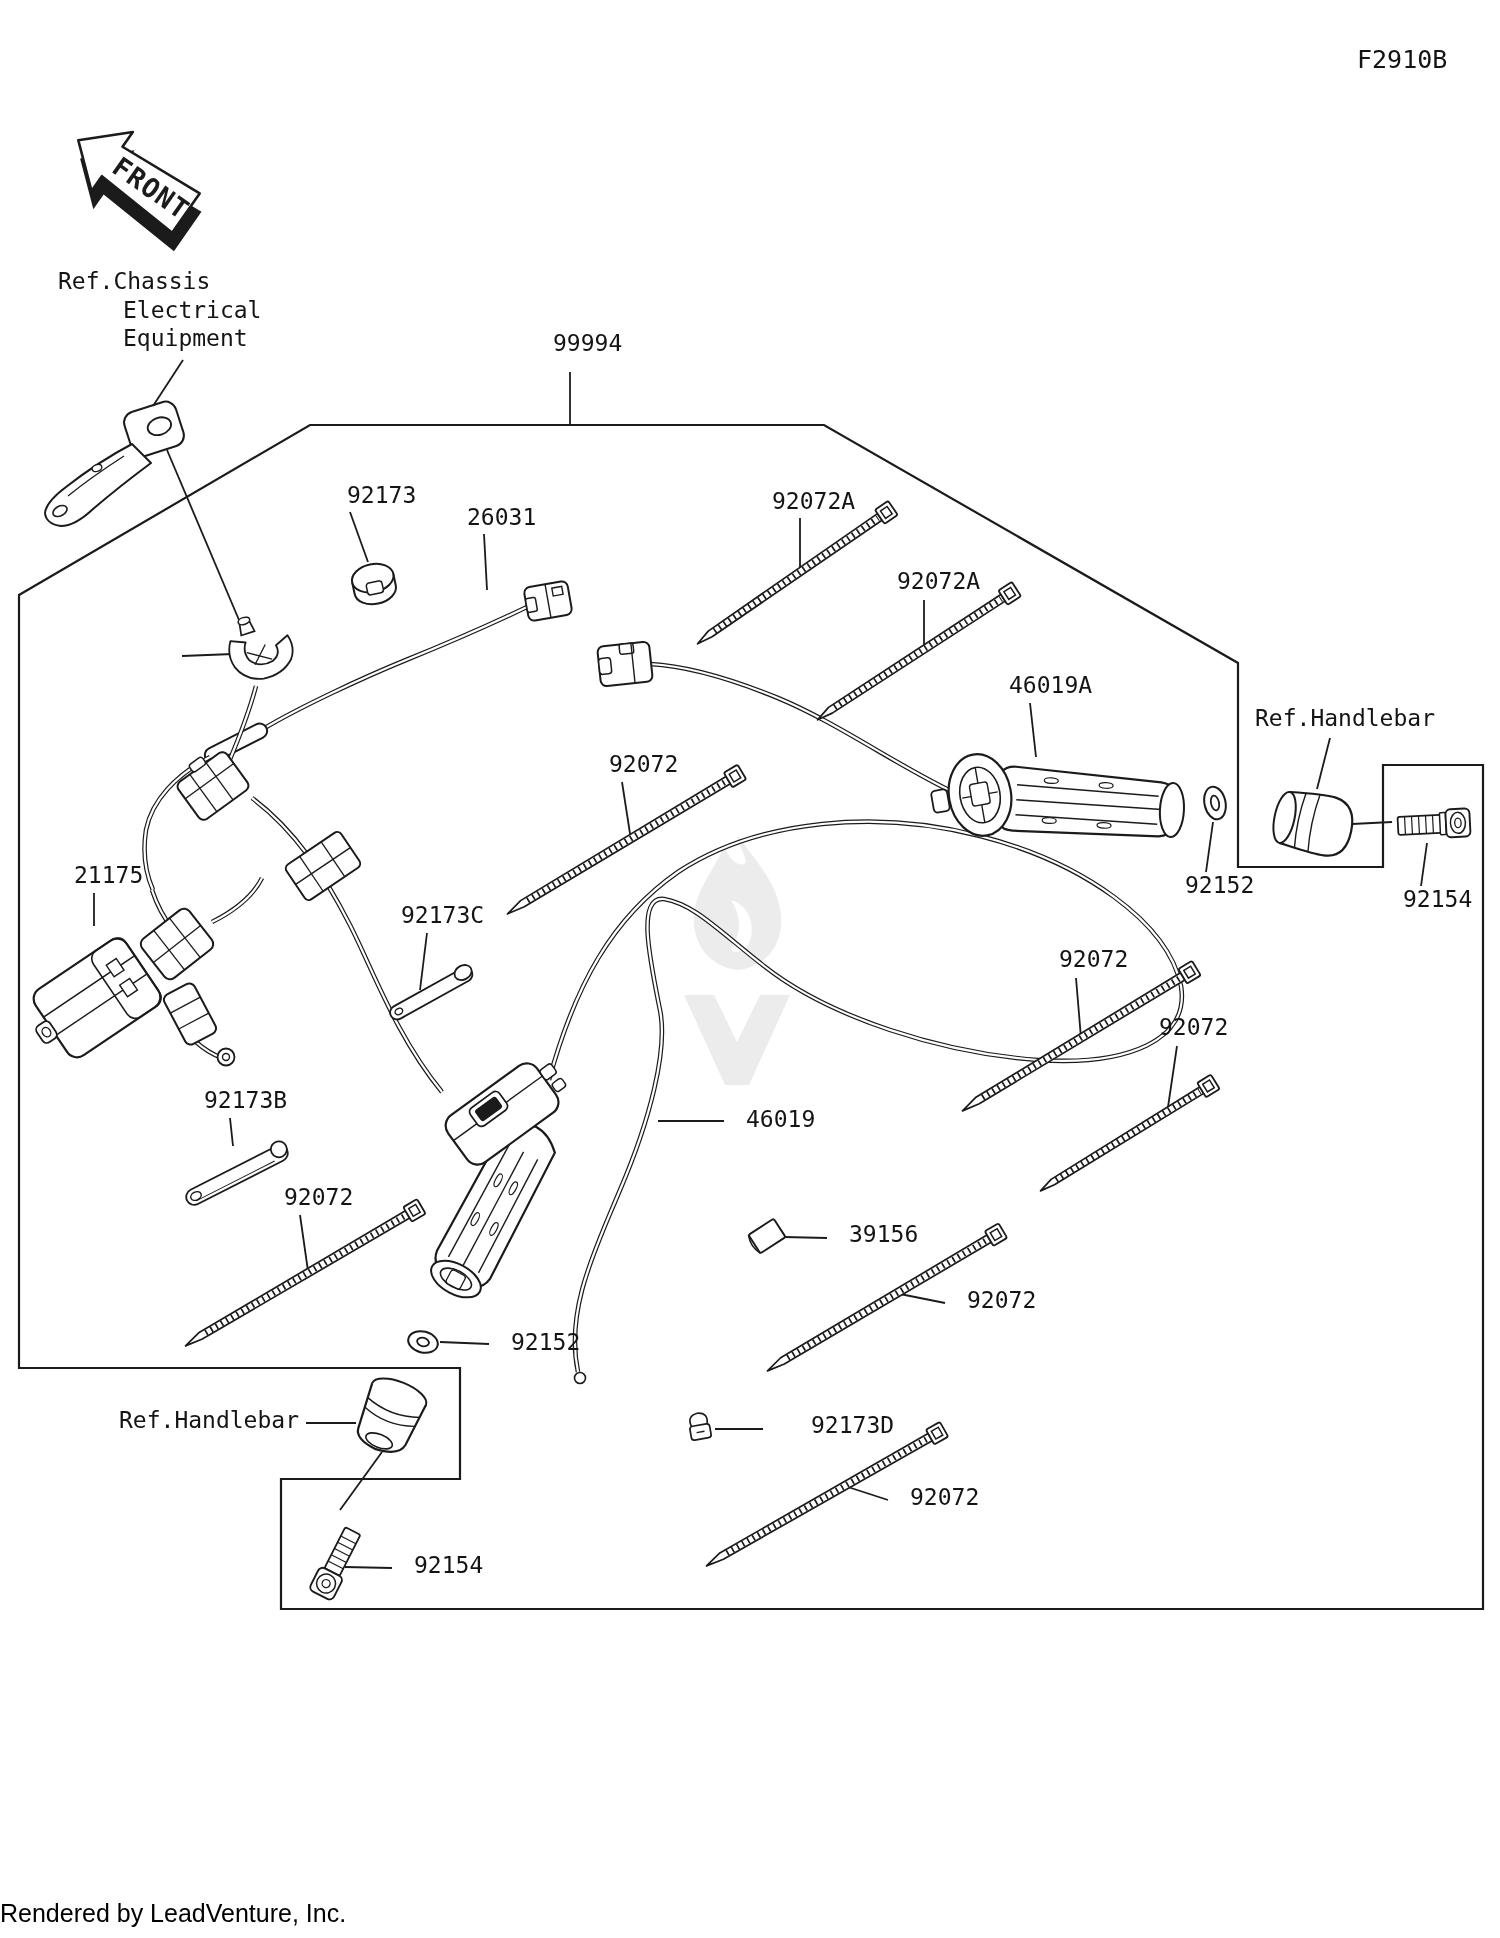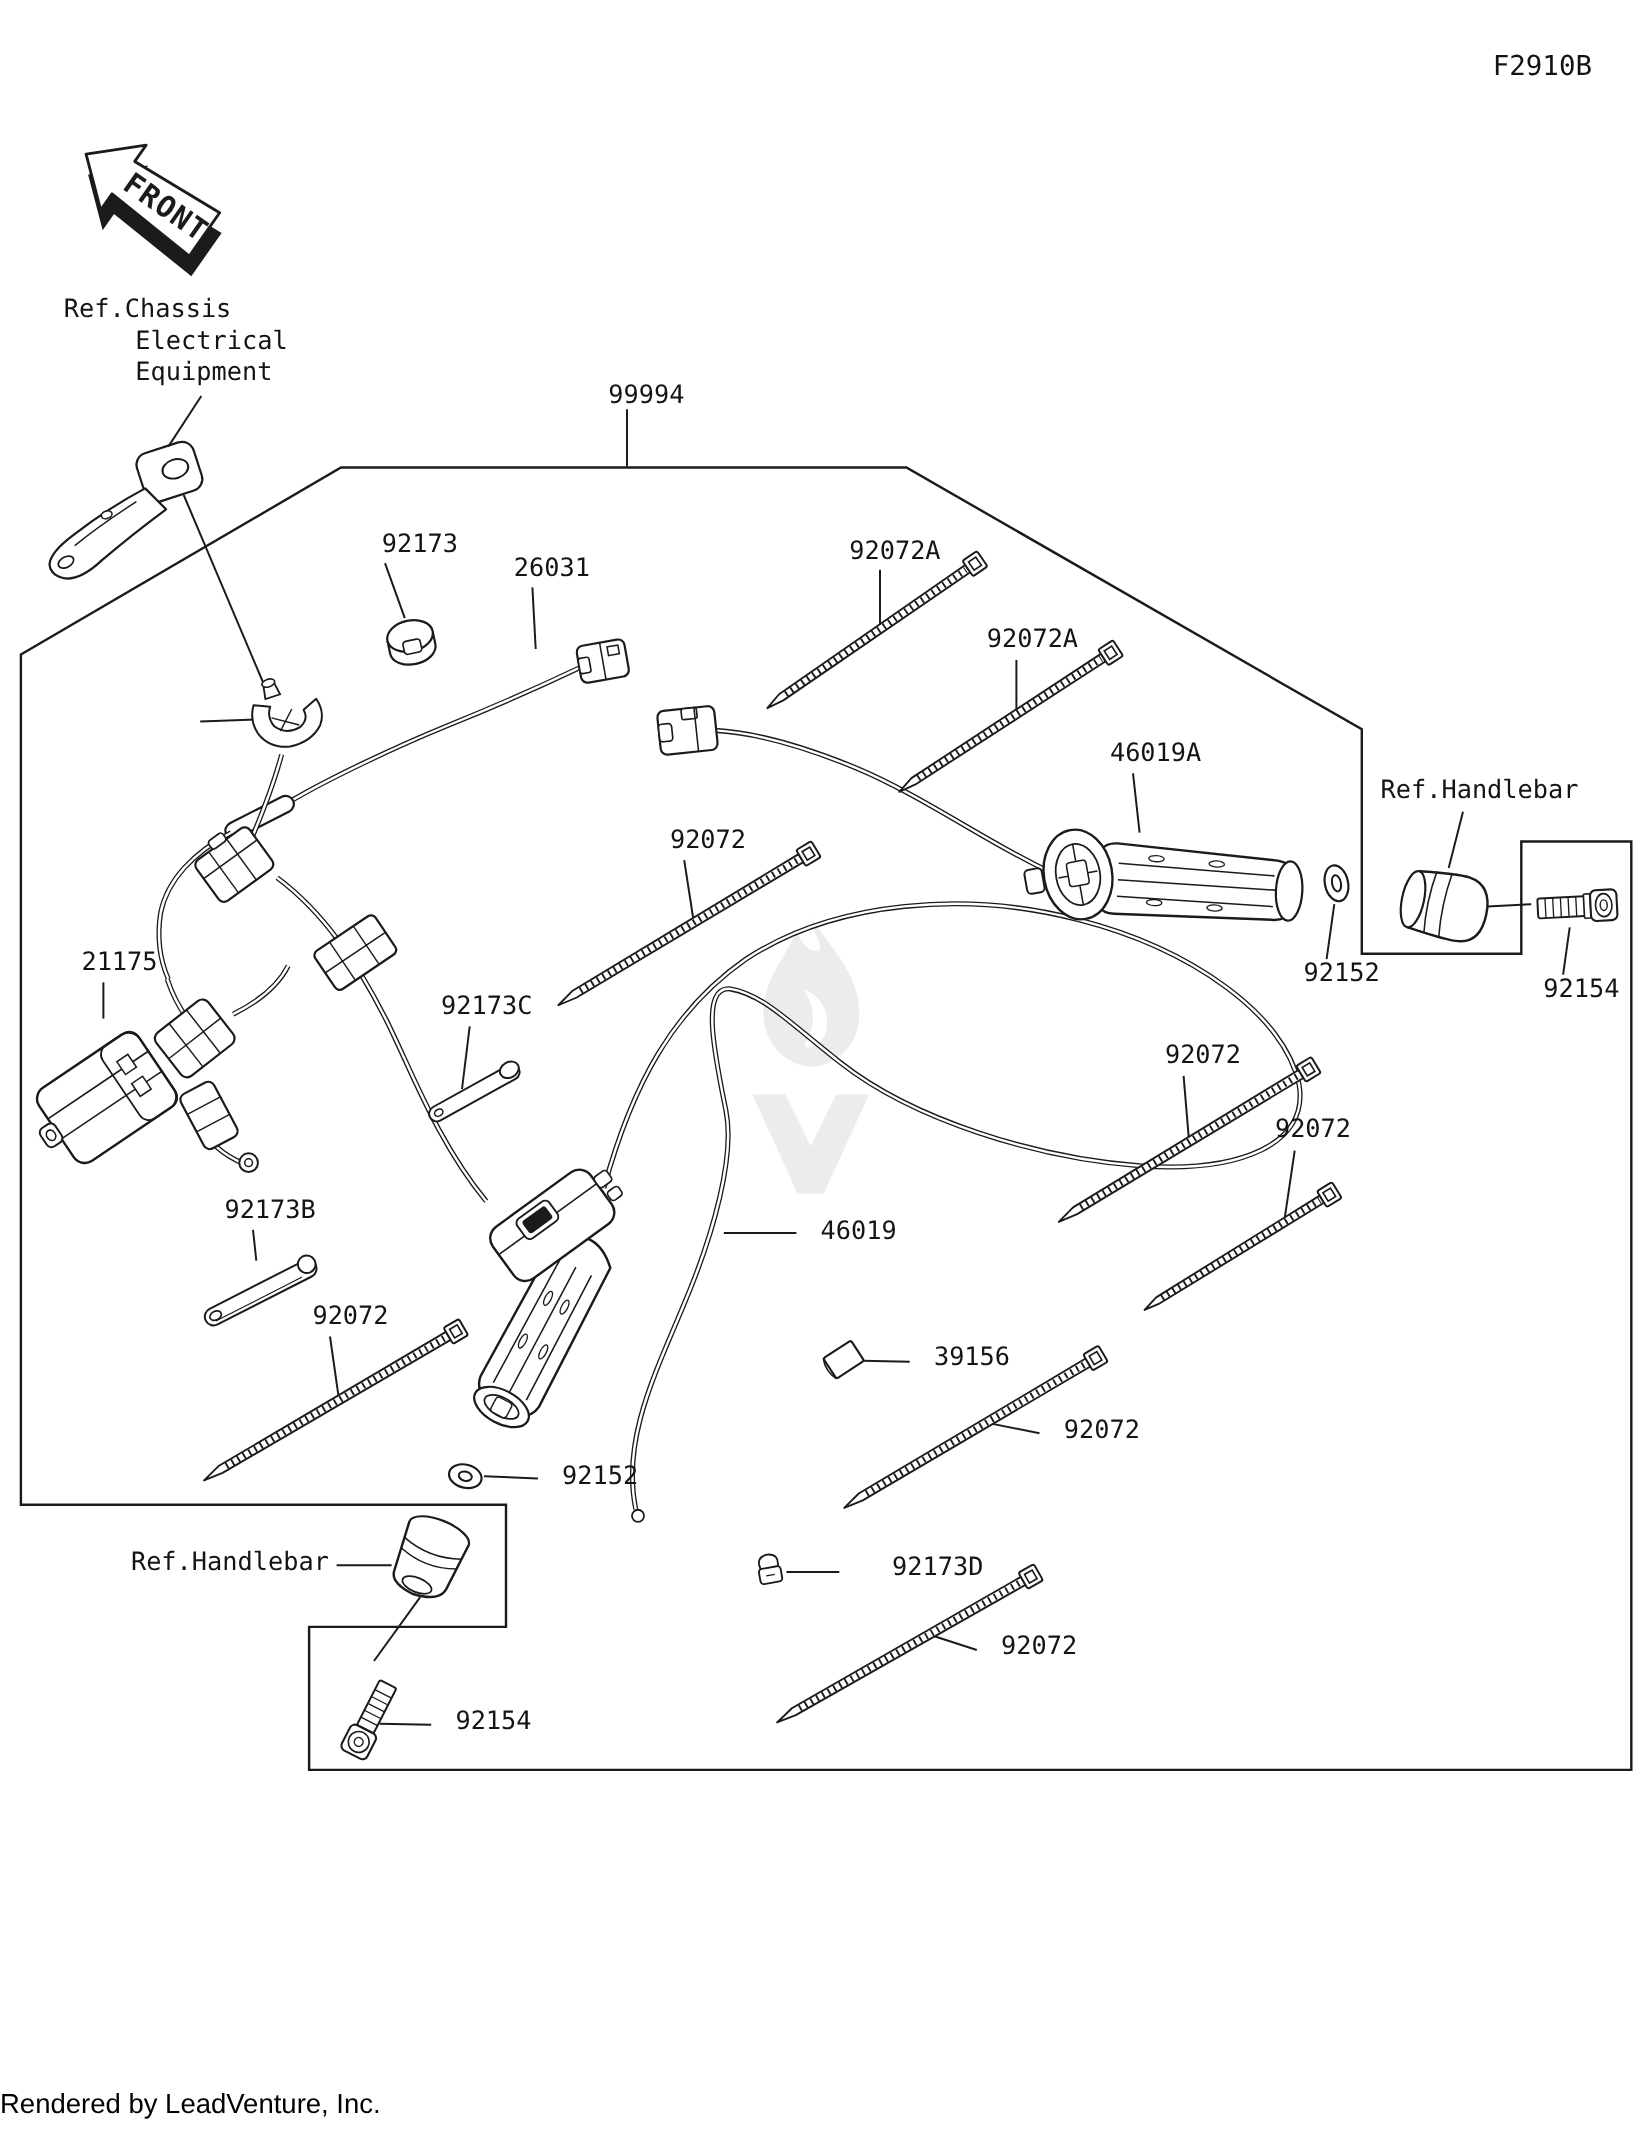--- a/index.html
+++ b/index.html
@@ -318,21 +318,21 @@
       <use href="#tieA" transform="translate(767,1370) rotate(-30.6)"></use>
       <use href="#tieA" transform="translate(706,1565) rotate(-29.7)"></use>
       <use href="#tieA" transform="translate(185,1345) rotate(-30.4)"></use>
     </g>
   </svg>
 
   <div>
       <div class="plabel" style="left: 38px; top: 270px;">Ref.Chassis</div>
       <div class="plabel" style="left: 103px; top: 299px;">Electrical</div>
       <div class="plabel" style="left: 103px; top: 327px;">Equipment</div>
-      <div class="plabel" style="left: 533px; top: 348px;">99994</div>
+      <div class="plabel" style="left: 533px; top: 332px;">99994</div>
       <div class="plabel" style="left: 327px; top: 484px;">92173</div>
       <div class="plabel" style="left: 447px; top: 506px;">26031</div>
       <div class="plabel" style="left: 752px; top: 490px;">92072A</div>
       <div class="plabel" style="left: 877px; top: 570px;">92072A</div>
       <div class="plabel" style="left: 989px; top: 674px;">46019A</div>
       <div class="plabel" style="left: 1235px; top: 707px;">Ref.Handlebar</div>
       <div class="plabel" style="left: 1165px; top: 874px;">92152</div>
       <div class="plabel" style="left: 1383px; top: 888px;">92154</div>
       <div class="plabel" style="left: 54px; top: 864px;">21175</div>
       <div class="plabel" style="left: 381px; top: 904px;">92173C</div>

